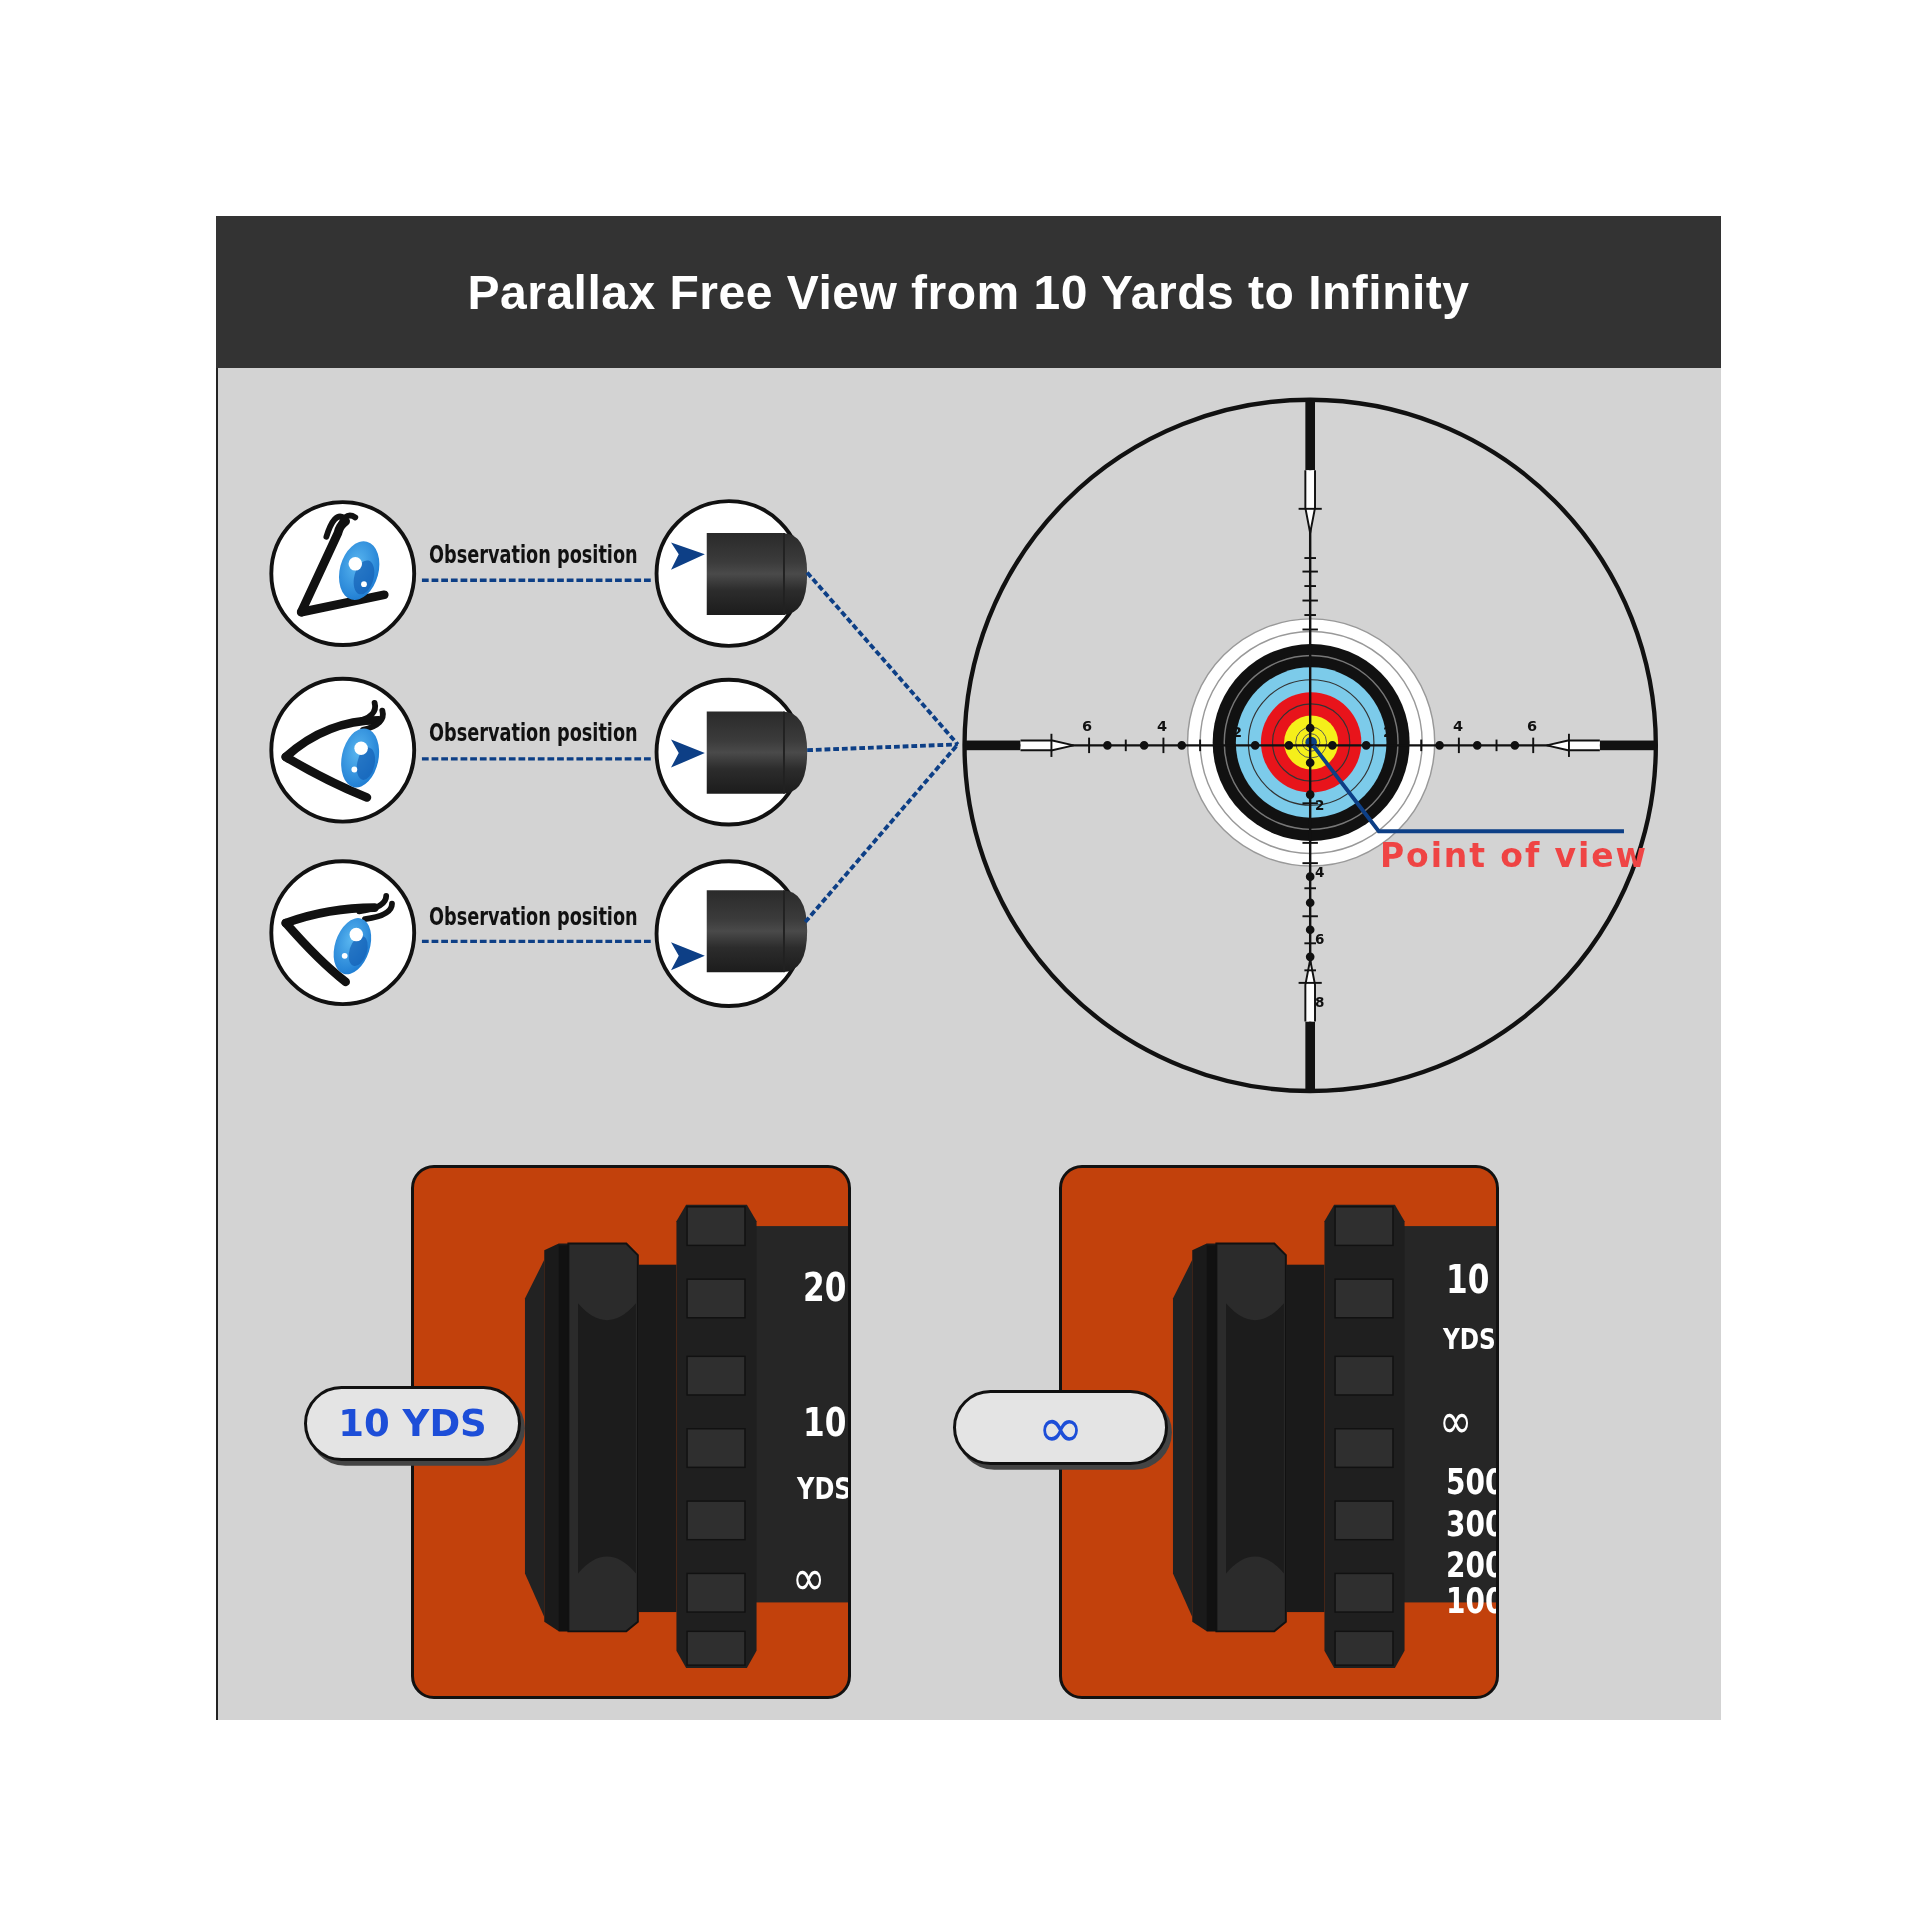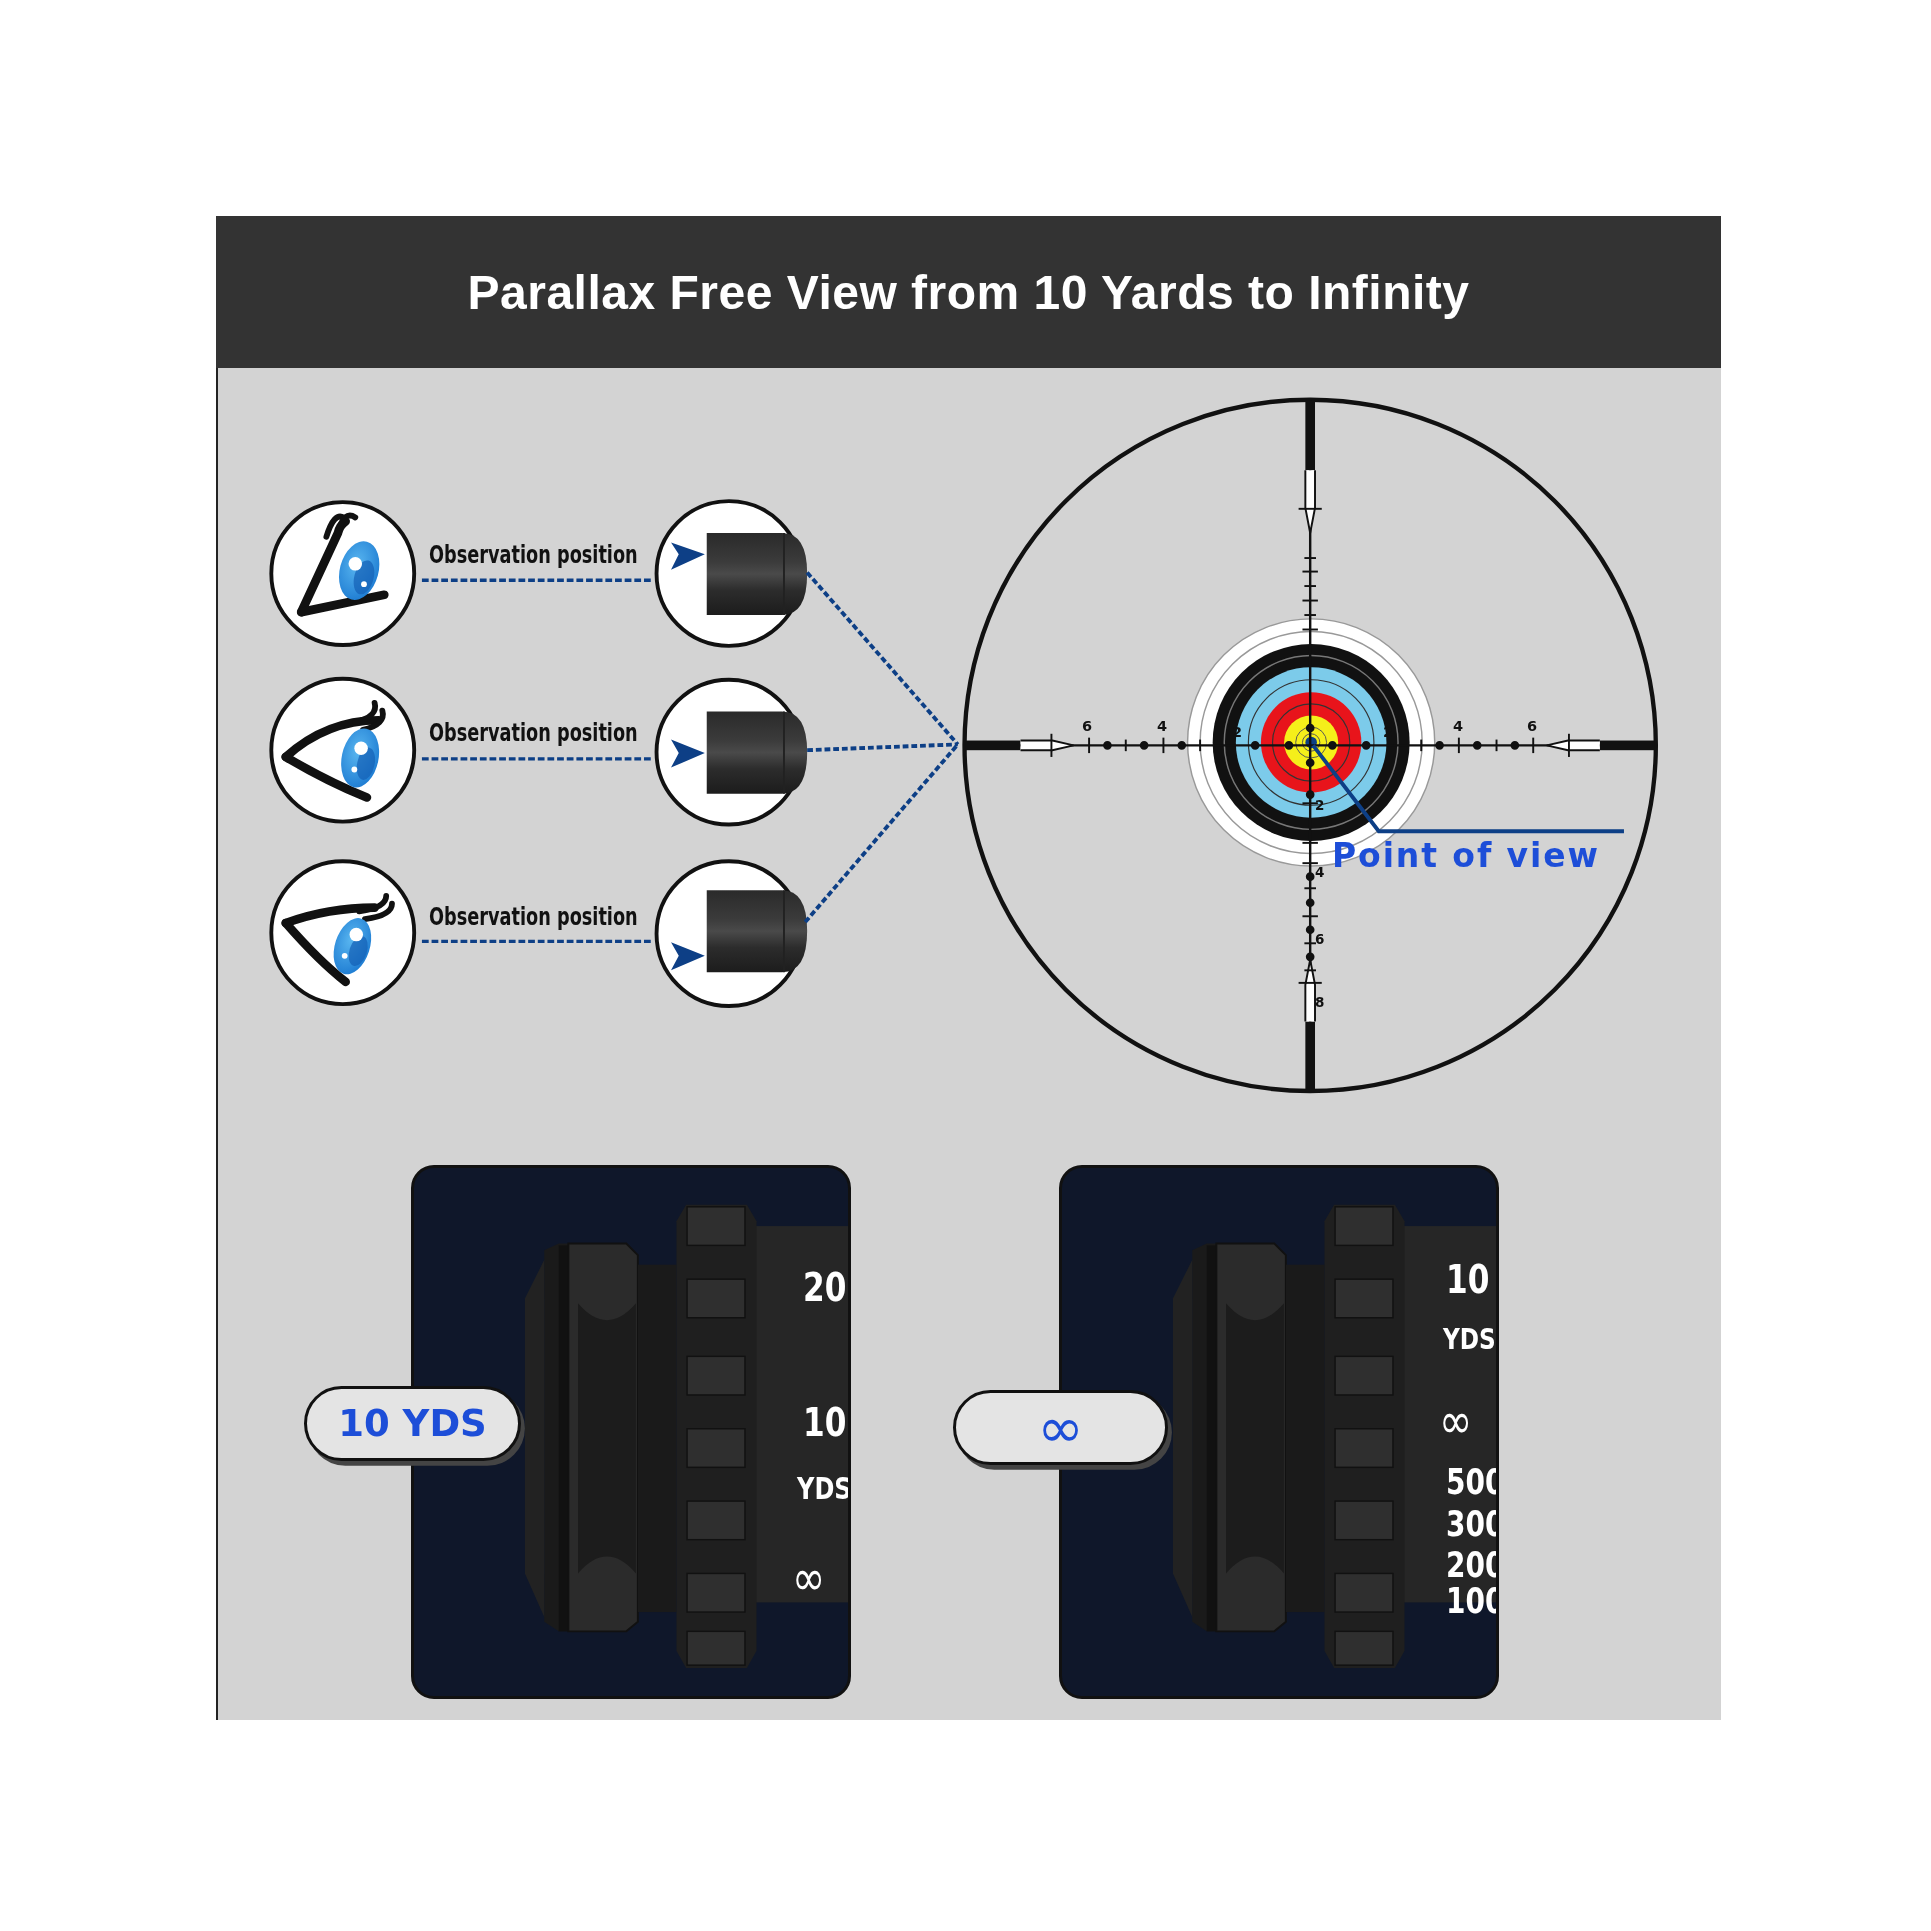--- a/index.html
+++ b/index.html
@@ -2,24 +2,24 @@
 <html><head>
 <meta charset="utf-8">
 <style>
   html, body { margin:0; padding:0; background:#ffffff; }
   body { width:1931px; height:1931px; position:relative; overflow:hidden; font-family:"DejaVu Sans", sans-serif; }
   #panel { position:absolute; left:216px; top:216px; width:1505px; height:1504px; background:#d3d3d3; border-left:2.9px solid #222; box-sizing:border-box; }
   #header { position:absolute; left:216px; top:216px; width:1505px; height:152px; background:#333333; }
   #title { position:absolute; left:216px; top:216px; width:1505px; height:152px; display:flex; align-items:center; justify-content:center; color:#ffffff; font-family:"Liberation Sans", sans-serif; font-weight:bold; font-size:48px; letter-spacing:0.5px; white-space:nowrap; }
   .obs-label { position:absolute; font-family:"DejaVu Sans Condensed","DejaVu Sans", sans-serif; font-weight:bold; font-size:24px; color:#111; transform:scaleX(0.82); transform-origin:left center; white-space:nowrap; }
   svg { position:absolute; left:0; top:0; }
-  .box { position:absolute; background:#0f172a; border:3.9px solid #111; border-radius:23px; box-sizing:border-box; overflow:hidden; }
+  .box { position:absolute; background:#c2410c; border:3.9px solid #111; border-radius:23px; box-sizing:border-box; overflow:hidden; }
   .pill { position:absolute; background:#e4e4e4; border:3.9px solid #111; border-radius:39px; box-shadow:3.9px 4.8px 0 #444; box-sizing:border-box; display:flex; align-items:center; justify-content:center; font-family:"DejaVu Sans", sans-serif; font-weight:bold; color:#1d4ed8; }
   .dial-label { position:absolute; color:#ffffff; font-family:"DejaVu Sans", sans-serif; font-weight:bold; transform:scaleX(0.8); transform-origin:left center; white-space:nowrap; }
-  #pov-label { position:absolute; left:1332px; top:836px; font-family:"DejaVu Sans", sans-serif; font-size:33px; font-weight:bold; color:#1d4ed8; letter-spacing:1.9px; white-space:nowrap; }
+  #pov-label { position:absolute; left:1380px; top:836px; font-family:"DejaVu Sans", sans-serif; font-size:33px; font-weight:bold; color:#ef4444; letter-spacing:1.9px; white-space:nowrap; }
 </style>
 </head>
 <body>
 
 <div id="panel"></div>
 <div id="header"></div>
 <div id="title">Parallax Free View from 10 Yards to Infinity</div>
 
 <svg width="1931" height="1931" viewBox="0 0 2000 2000">
   <defs>

